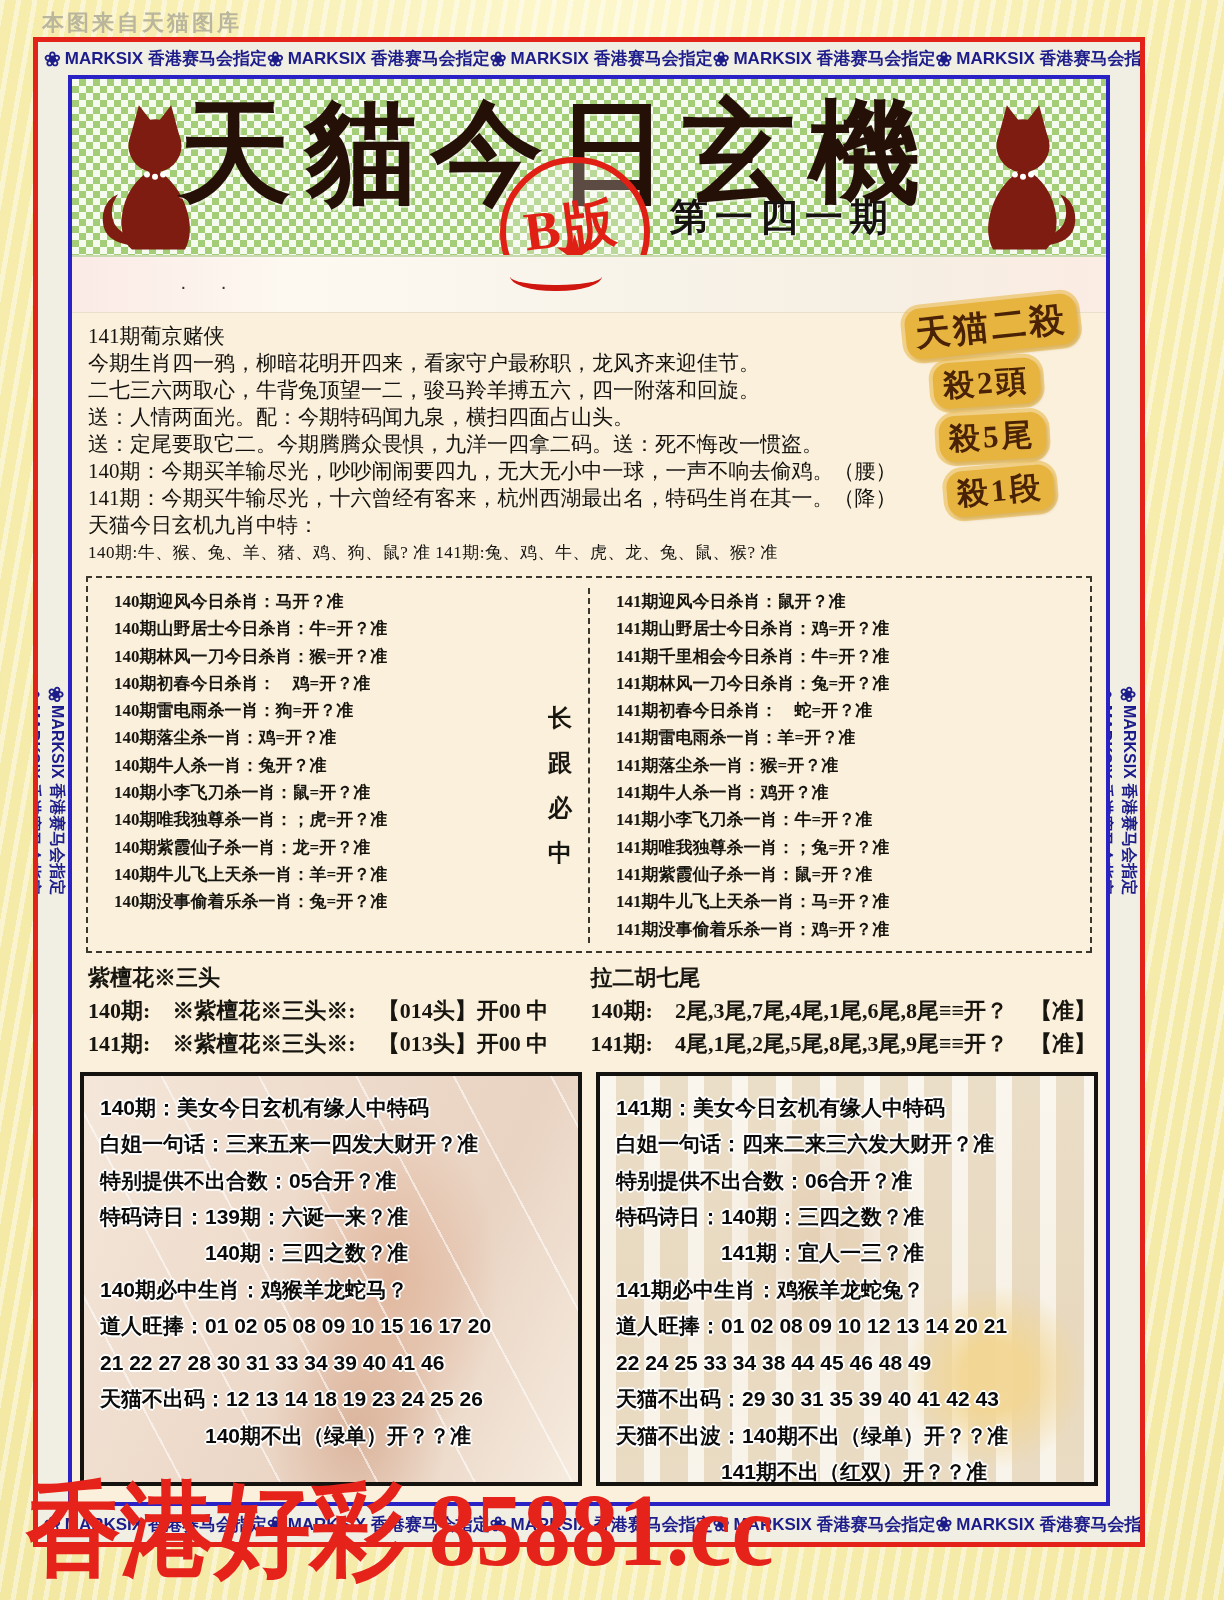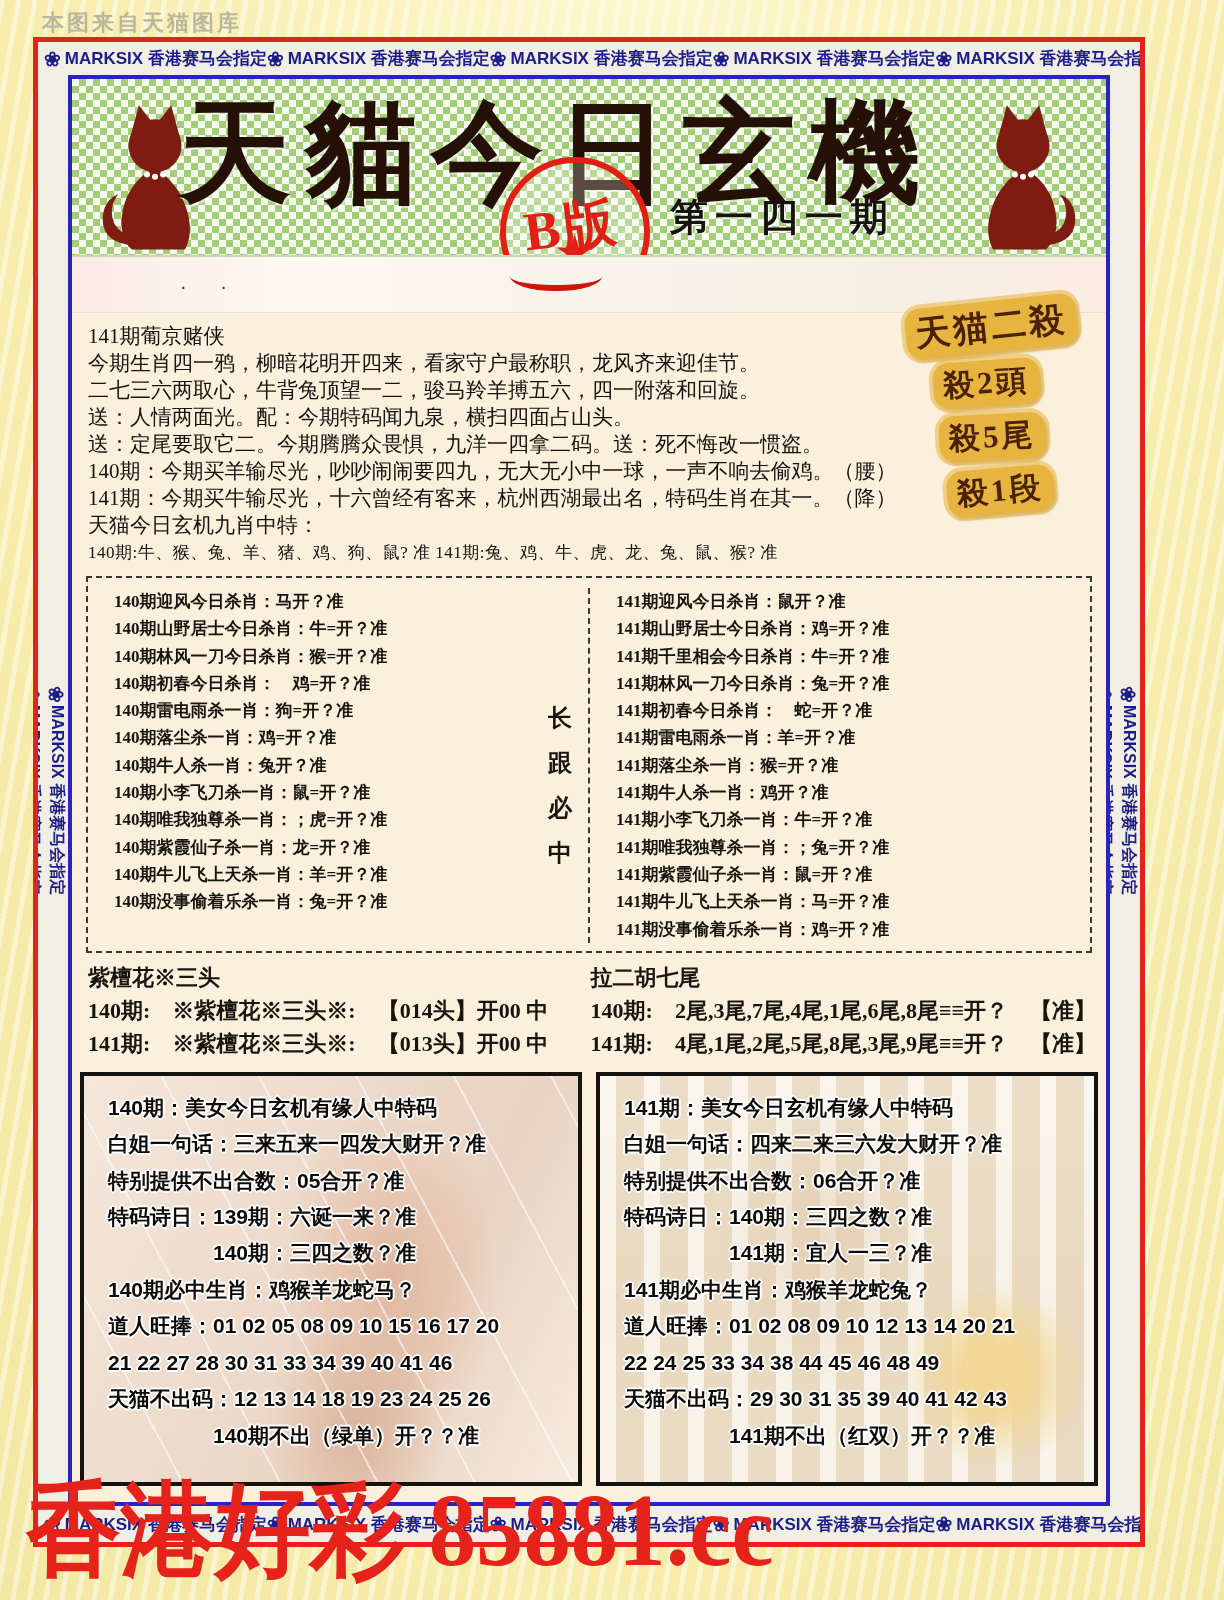--- a/index.html
+++ b/index.html
@@ -142,21 +142,21 @@
       radial-gradient(ellipse 130px 170px at 55% 88%, rgba(205,150,120,.5), rgba(205,150,120,0) 70%),
       linear-gradient(115deg, #f4e7da 0%, #eedbcb 38%, #e9d3c2 68%, #f6ecdf 100%);
   }
   .photo-right{
     background:
       radial-gradient(circle at 80% 74%, rgba(242,214,148,.95) 0 34px, rgba(242,214,148,0) 92px),
       radial-gradient(ellipse 140px 200px at 45% 40%, rgba(226,200,170,.55), rgba(226,200,170,0) 75%),
       repeating-linear-gradient(90deg, rgba(255,255,255,.55) 0 16px, rgba(224,206,178,.45) 16px 44px),
       linear-gradient(180deg, #f4ebd9 0%, #eee1ca 60%, #f2e7d2 100%);
   }
-  .blines{ position:relative; padding:14px 8px 0 24px; }
+  .blines{ position:relative; padding:14px 8px 0 16px; }
   .bline{
     font-weight:bold; font-size:21px; line-height:36.4px; color:#0c0b09; white-space:nowrap;
     text-shadow:-2px 0 0 #fff, 2px 0 0 #fff, 0 -2px 0 #fff, 0 2px 0 #fff,
       -1px -1px 0 #fff, 1px 1px 0 #fff, -1px 1px 0 #fff, 1px -1px 0 #fff;
   }
   
   .bottom-watermark{
     position:absolute; left:26px; top:1462px; z-index:60;
     color:#e6231a; font-weight:900; font-size:103px; letter-spacing:0px;
     font-family:"Liberation Serif", serif; transform:scaleX(.92); transform-origin:left center;
@@ -375,20 +375,21 @@
         <div class="blines">
             <div class="bline">141期：美女今日玄机有缘人中特码</div>
             <div class="bline">白姐一句话：四来二来三六发大财开？准</div>
             <div class="bline">特别提供不出合数：06合开？准</div>
             <div class="bline">特码诗日：140期：三四之数？准</div>
             <div class="bline">　　　　　141期：宜人一三？准</div>
             <div class="bline">141期必中生肖：鸡猴羊龙蛇兔？</div>
             <div class="bline">道人旺捧：01 02 08 09 10 12 13 14 20 21</div>
             <div class="bline">22 24 25 33 34 38 44 45 46 48 49</div>
             <div class="bline">天猫不出码：29 30 31 35 39 40 41 42 43</div>
+            <div class="bline">天猫不出波：140期不出（绿单）开？？准</div>
             <div class="bline">　　　　　141期不出（红双）开？？准</div>
           </div>
       </div>
     </div>
 
   </div>
 </div>
 
 <div class="bottom-watermark">香港好彩 85881.cc</div>
 

